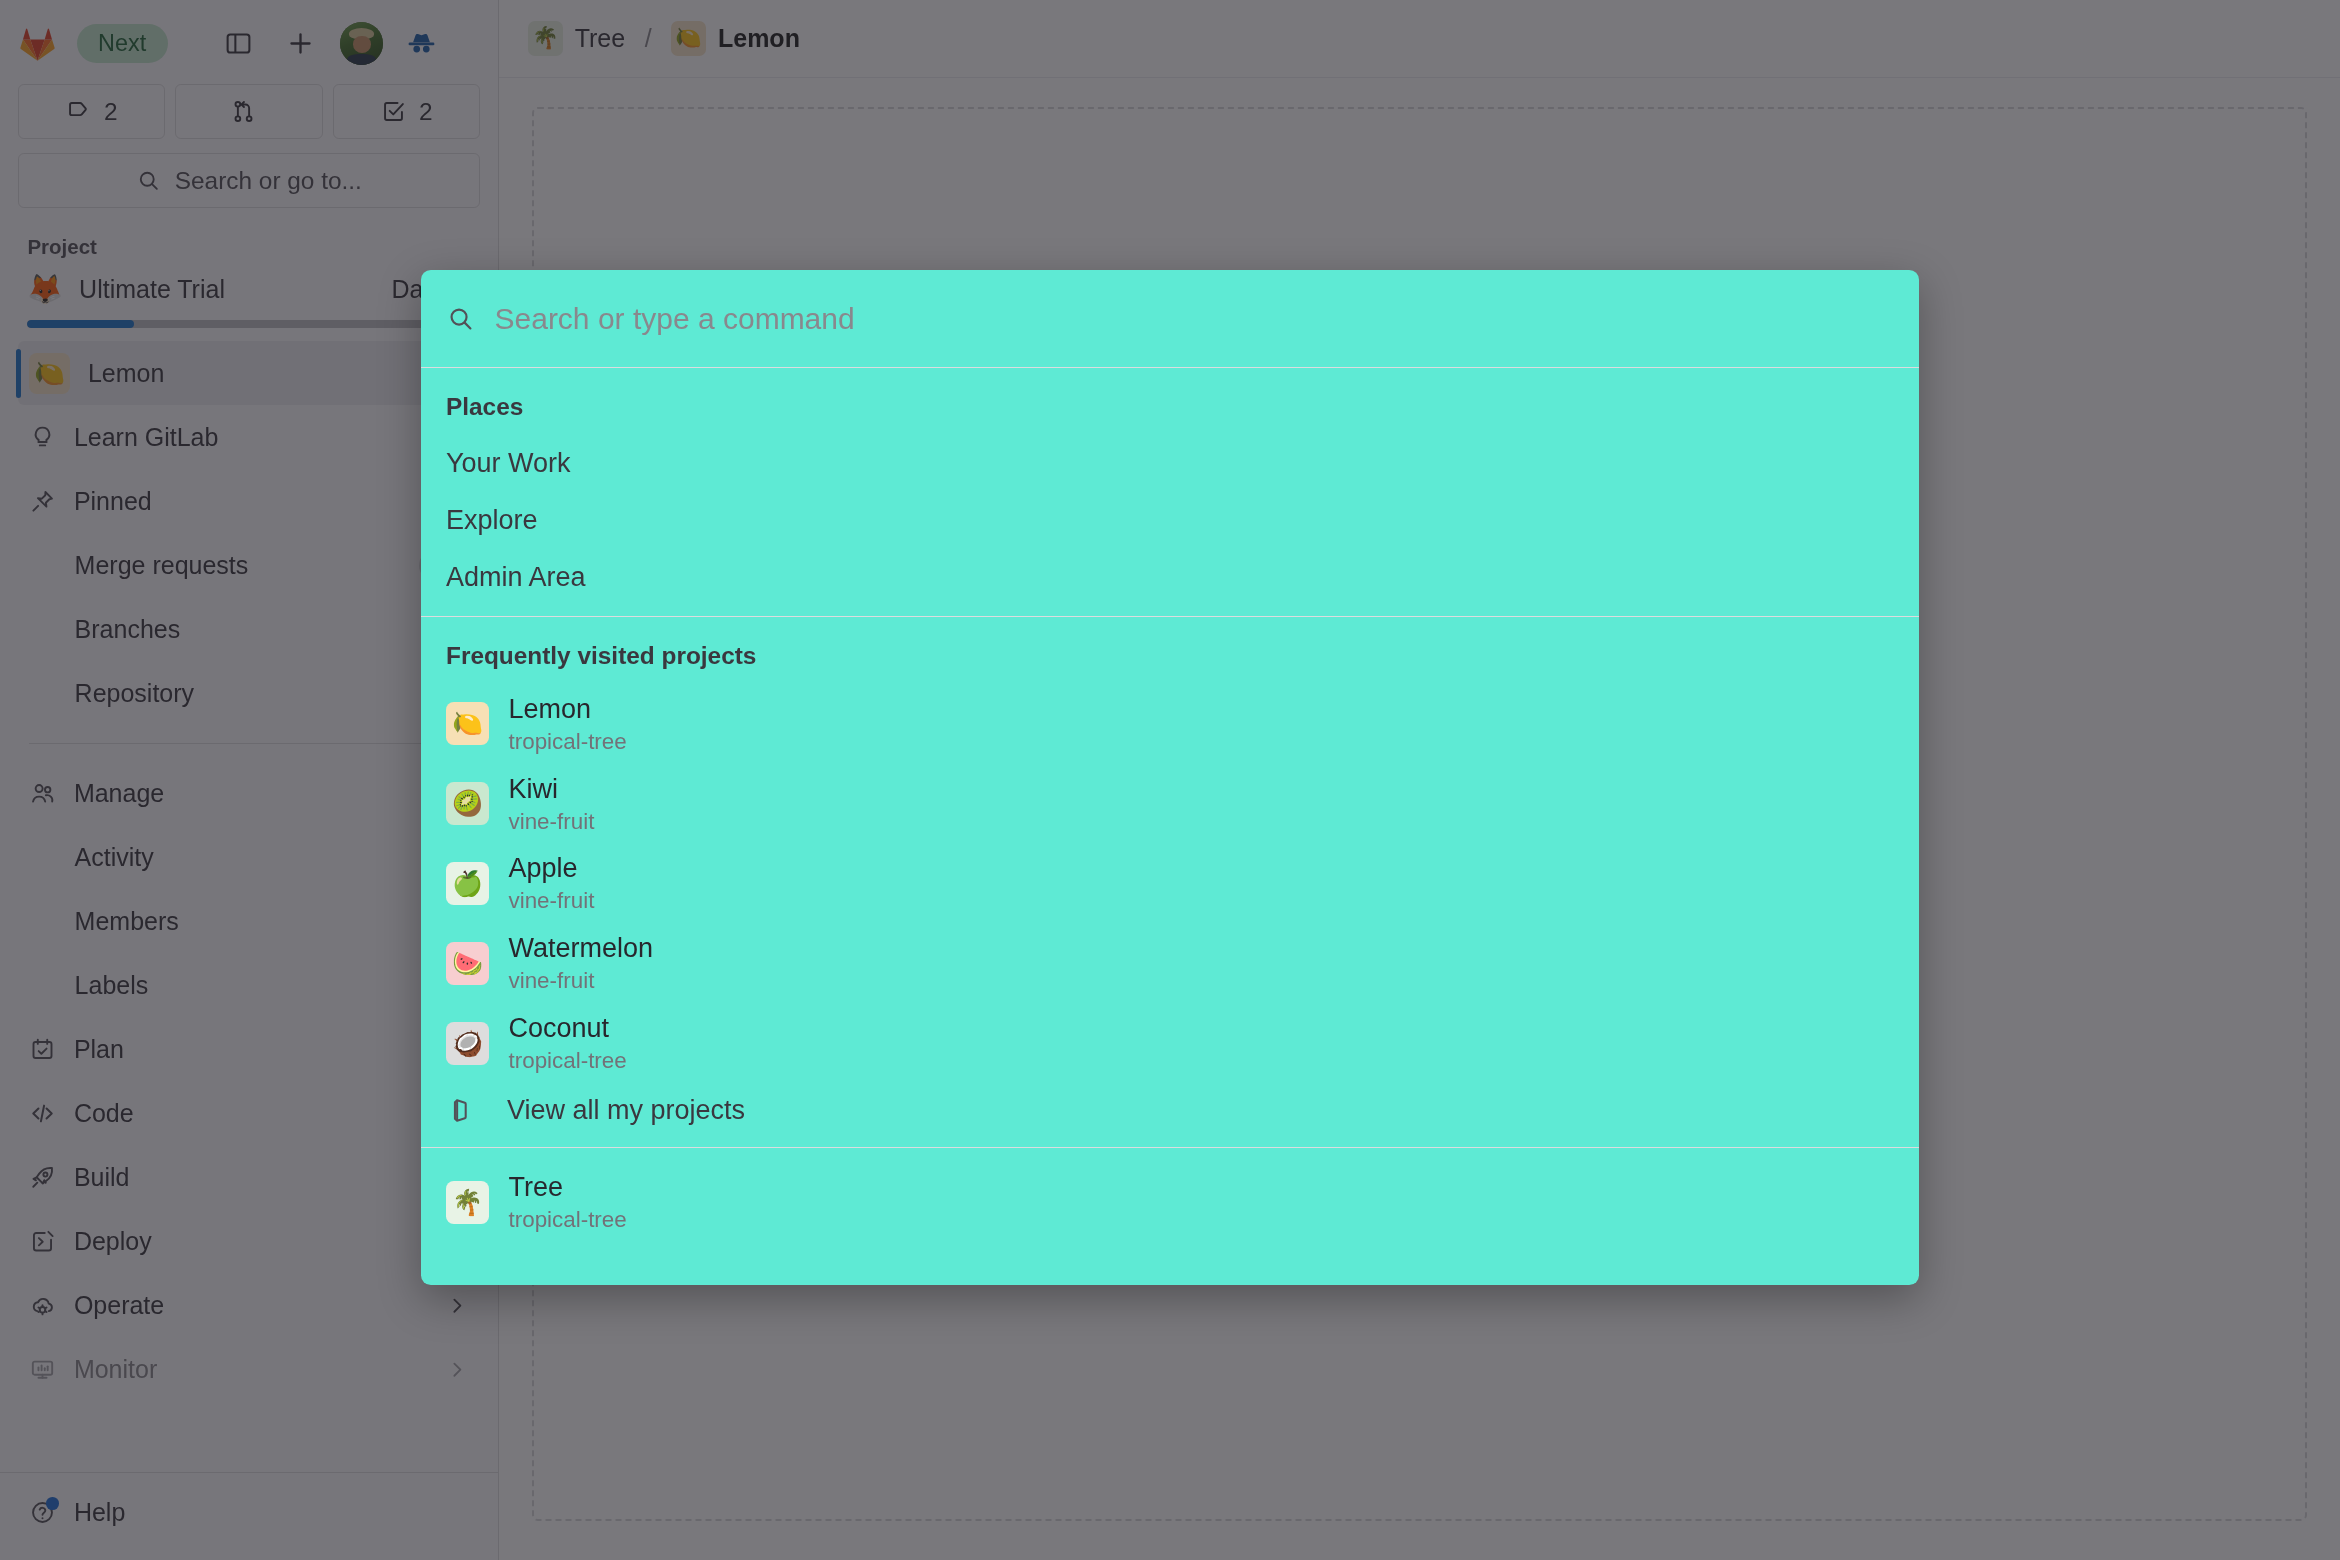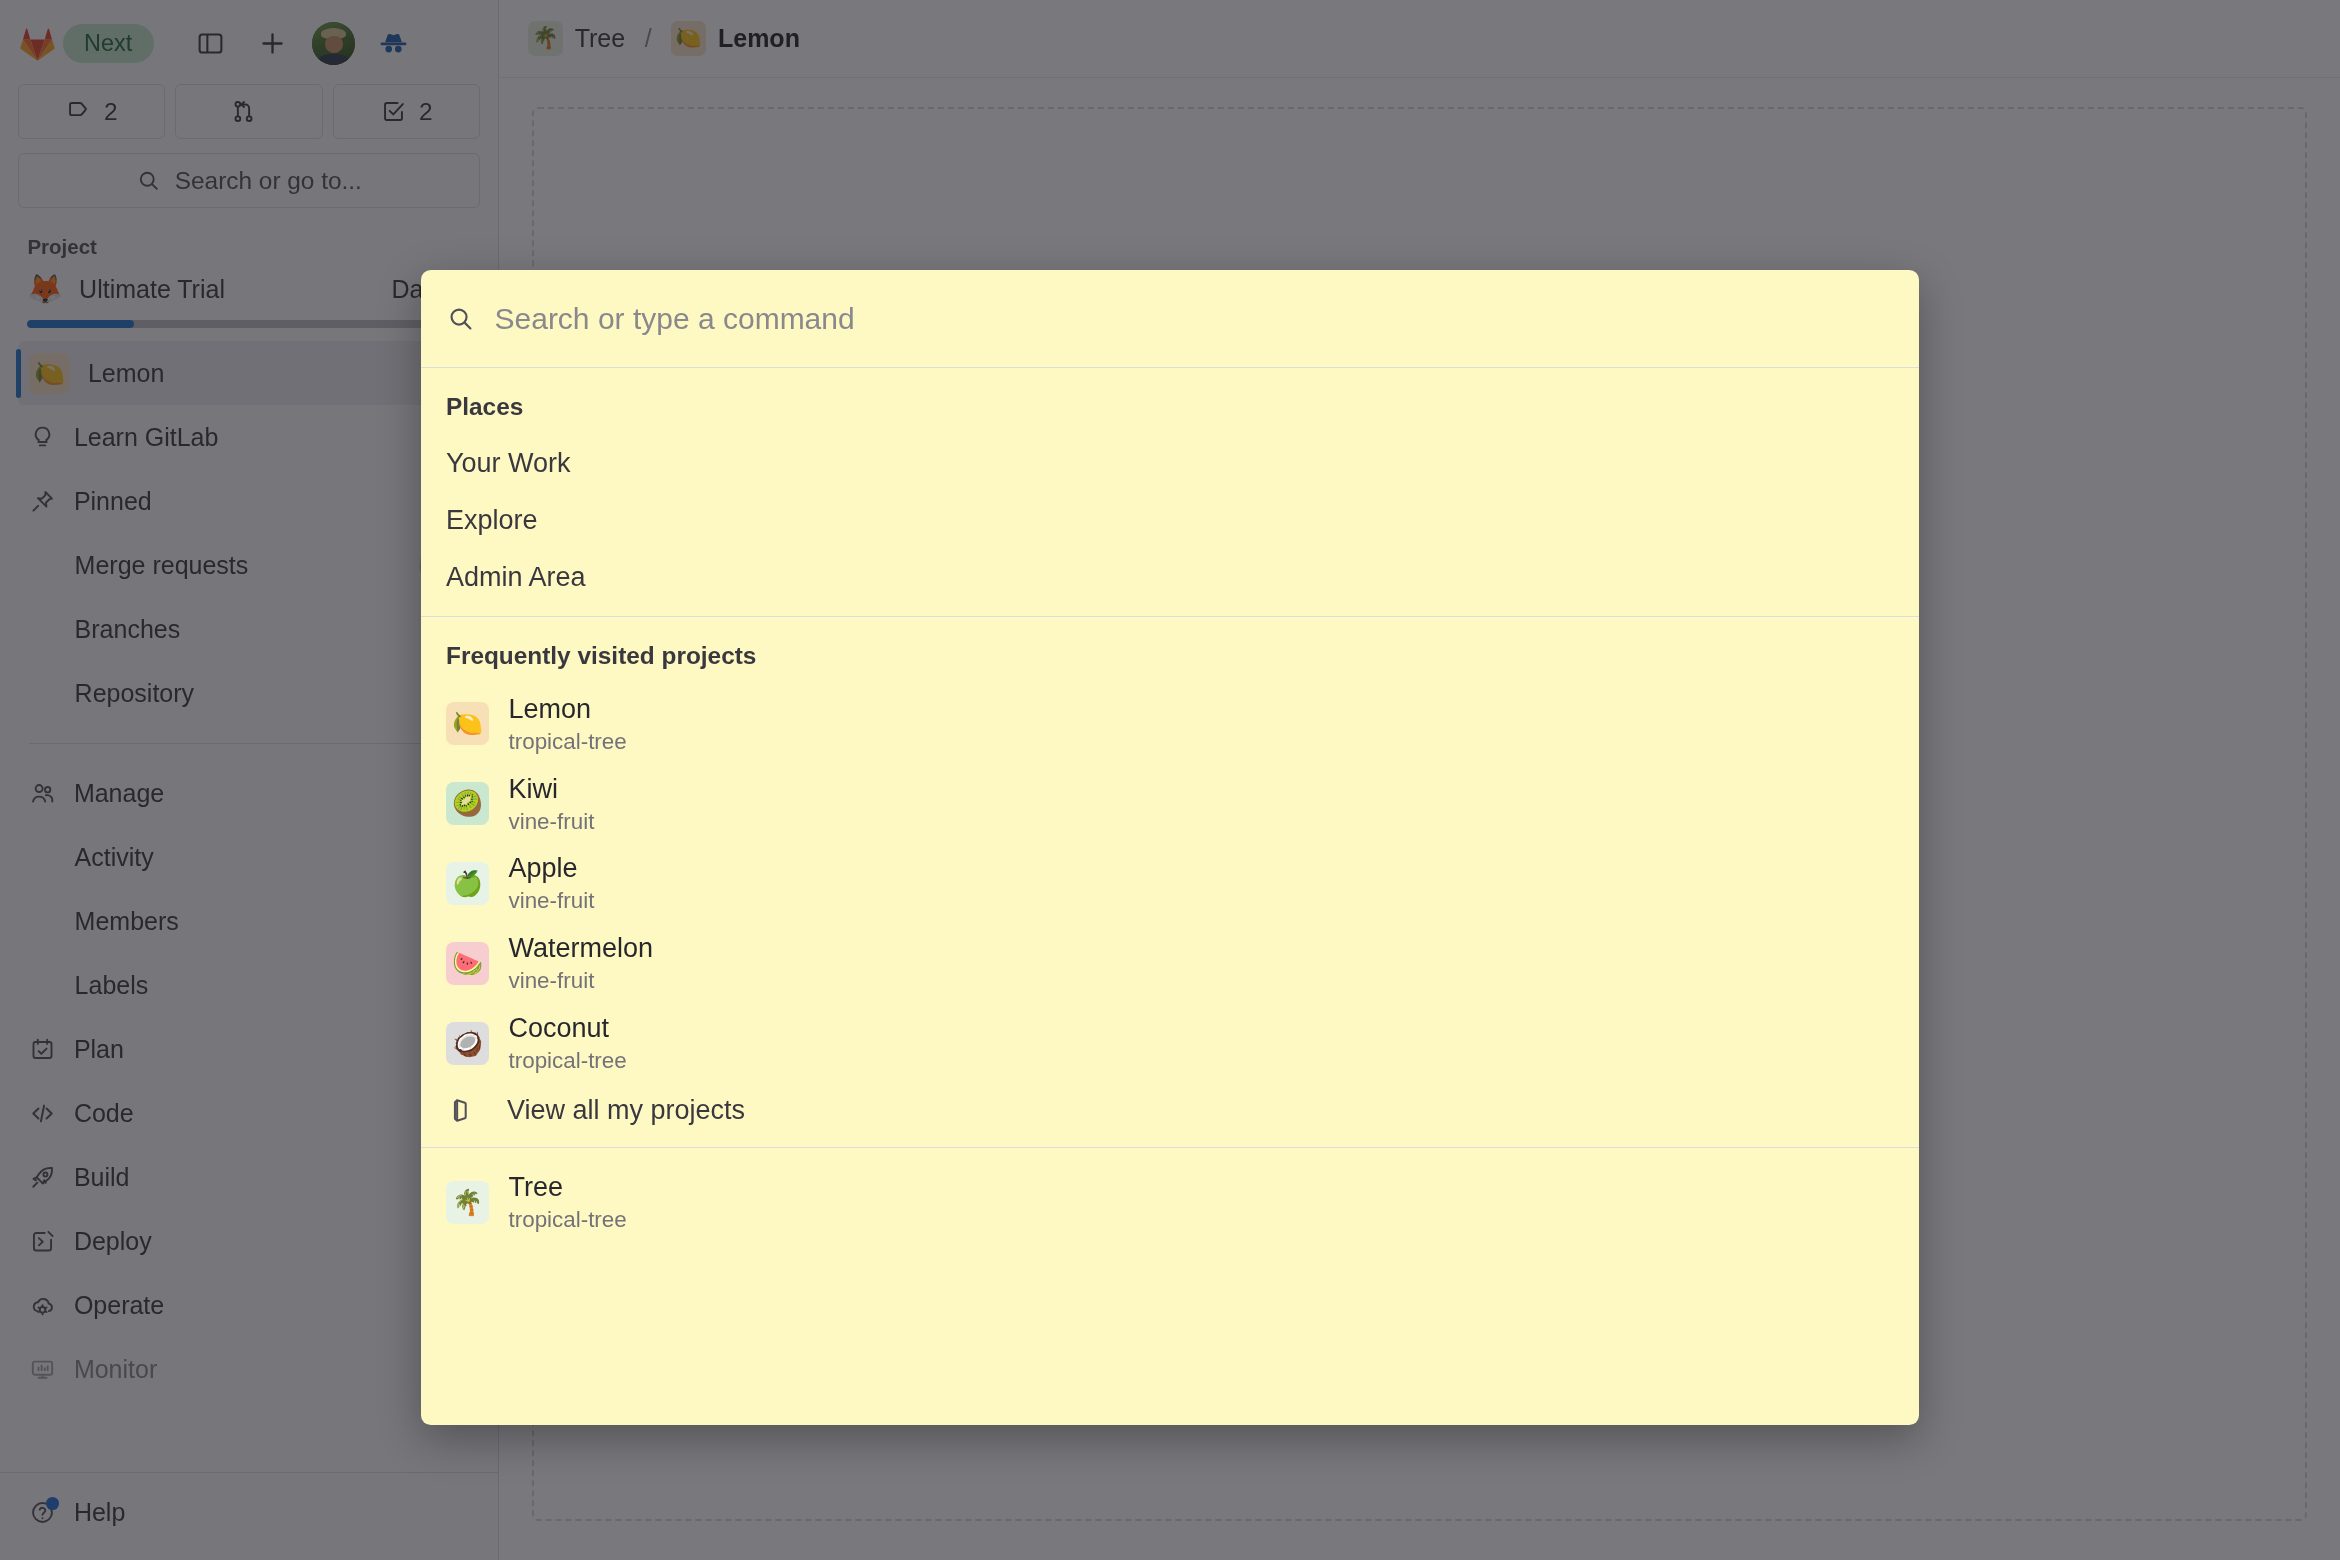--- a/index.html
+++ b/index.html
@@ -34,21 +34,21 @@
   }
 
   .sb-top {
     padding: 13.7px 17.6px 0 17.6px;
   }
 
   .sb-brandrow {
     display: flex;
     align-items: center;
     height: 59px;
-    gap: 6px;
+    gap: 20px;
   }
 
   .gl-logo { width: 39px; height: 39px; flex: 0 0 39px; }
 
   .next-badge {
     background: #c3e6cd;
     color: #24663b;
     border-radius: 974px;
     font-size: 23.4px;
     padding: 5.9px 21.5px;
@@ -279,22 +279,22 @@
     background: rgba(31, 30, 36, 0.60);
     z-index: 50;
   }
 
   
   .palette {
     position: absolute;
     left: 421px;
     top: 270px;
     width: 1498px;
-    height: 1155px;
-    background: #fef9c3;
+    height: 1015px;
+    background: #5eead4;
     border-radius: 9.8px;
     box-shadow: 0 13.7px 43px rgba(0,0,0,0.30);
     overflow: hidden;
     z-index: 60;
     display: flex;
     flex-direction: column;
   }
 
   .pal-search {
     height: 98px;

